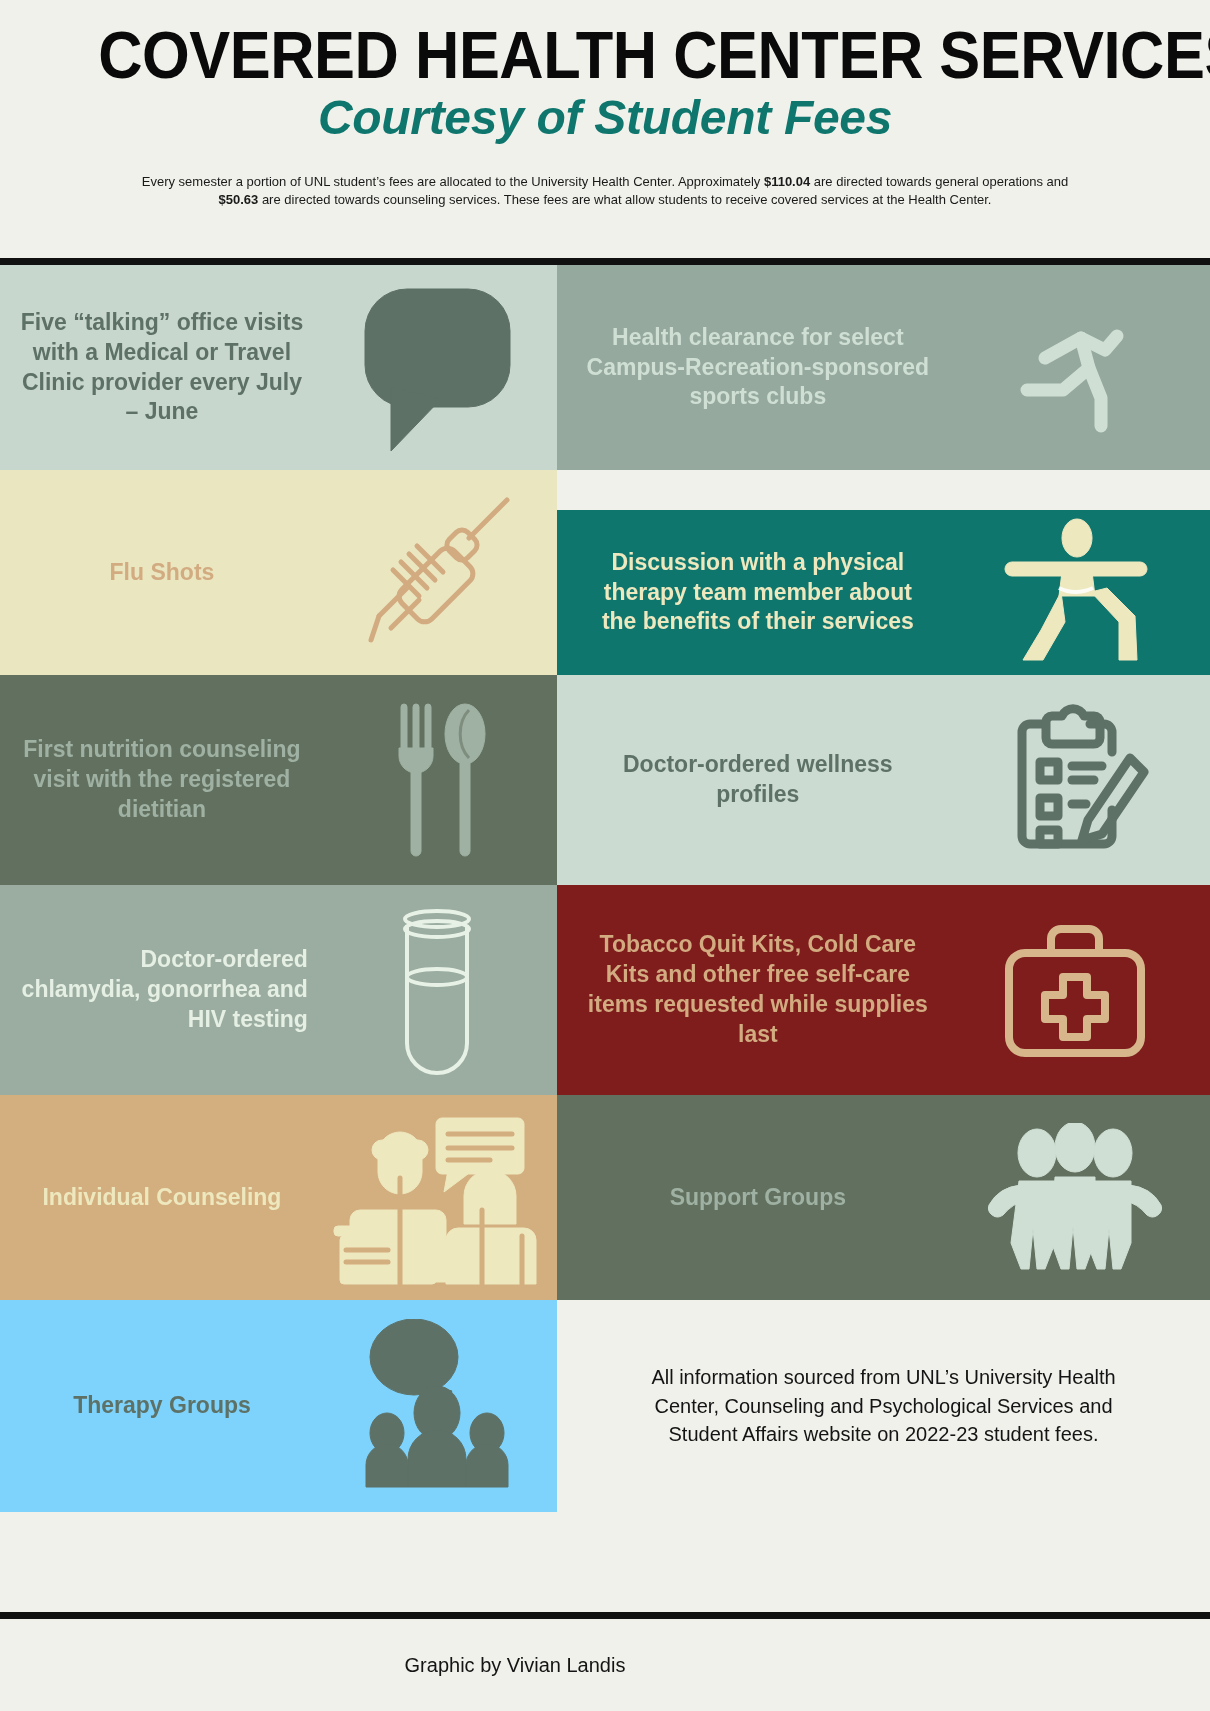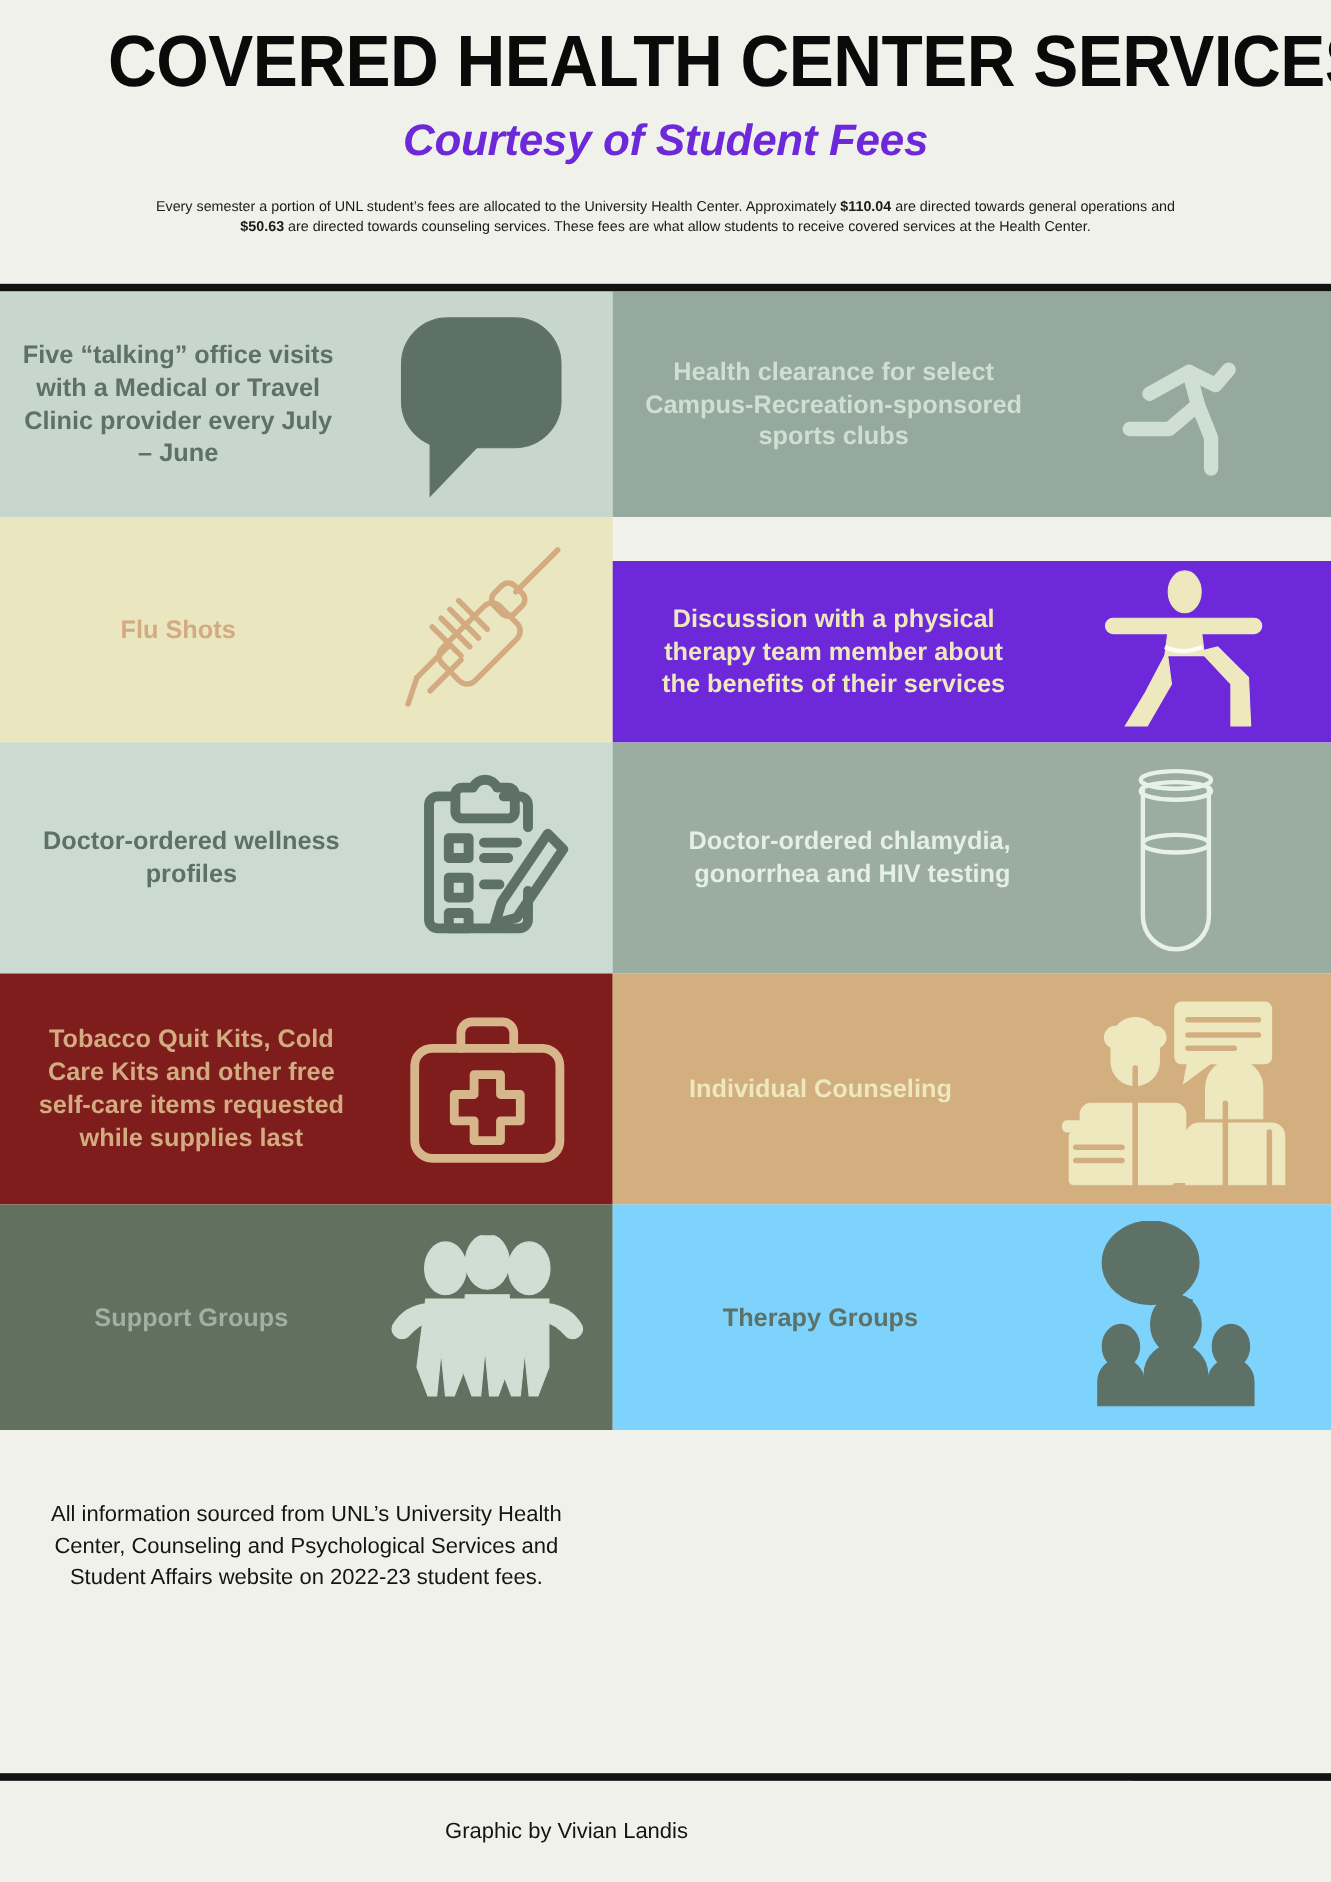--- a/index.html
+++ b/index.html
@@ -27,25 +27,25 @@
     font-size: 66px;
     line-height: 1.03;
     font-weight: 700;
     letter-spacing: -0.5px;
     color: #0a0a0a;
     transform: scaleX(0.93);
     transform-origin: center;
     white-space: nowrap;
   }
   #sub-title {
-    font-size: 40px;
+    font-size: 48px;
     font-weight: 700;
     font-style: italic;
-    color: #6d28d9;
-    margin-top: 16px;
+    color: #0f766e;
+    margin-top: 0;
     letter-spacing: -0.3px;
   }
   #intro {
     margin: 28px auto 0 auto;
     max-width: 930px;
     font-size: 13px;
     line-height: 1.35;
     color: #1a1a1a;
     text-align: center;
   }
@@ -184,36 +184,53 @@
             <line x1="44" y1="72" x2="70" y2="98"></line>
             <line x1="36" y1="80" x2="62" y2="106"></line>
             <line x1="22" y1="126" x2="50" y2="98"></line>
             <line x1="22" y1="126" x2="14" y2="150"></line>
             <line x1="34" y1="138" x2="62" y2="110"></line>
           </g>
         </svg>
       </div>
     </div>
 
-    <div class="cell right" id="c3" style="background: #6d28d9; margin-top: 40px;">
+    <div class="cell right" id="c3" style="background: #0f766e; margin-top: 40px;">
       <div class="cell-text" style="color: rgb(238, 232, 191);">Discussion with a physical therapy team member about the benefits of their services</div>
       <div class="cell-icon">
         <svg width="160" height="150" viewBox="0 0 160 150" aria-hidden="true">
           <g class="ic3" fill="#eee8bf" stroke="#eee8bf">
             <ellipse cx="82" cy="20" rx="15" ry="19"></ellipse>
             <rect x="10" y="44" width="142" height="14" rx="7"></rect>
             <path d="M68 46 L96 46 L100 78 L64 78 Z"></path>
             <path d="M66 74 L46 112 L28 142 L48 142 L70 104 Z"></path>
             <path d="M96 74 L124 104 L124 142 L142 142 L140 98 L112 70 Z"></path>
           </g>
           <path d="M64 70 q16 8 34 0" fill="none" stroke="#fff" stroke-width="4" opacity="0.85"></path>
         </svg>
       </div>
     </div>
 
+    <div class="cell left" id="c4" style="background: rgb(98, 112, 95);">
+      <div class="cell-text" style="color: rgb(159, 177, 163);">First nutrition counseling visit with the registered dietitian</div>
+      <div class="cell-icon">
+        <svg width="120" height="160" viewBox="0 0 120 160" aria-hidden="true">
+          <g class="ic4" fill="#9fb1a3" stroke="#9fb1a3">
+            <rect x="24" y="4" width="6" height="50" rx="3"></rect>
+            <rect x="36" y="4" width="6" height="50" rx="3"></rect>
+            <rect x="48" y="4" width="6" height="50" rx="3"></rect>
+            <path d="M22 48 h34 v8 a17 17 0 0 1 -34 0 z"></path>
+            <rect x="34" y="54" width="10" height="102" rx="5"></rect>
+            <ellipse cx="88" cy="34" rx="20" ry="30"></ellipse>
+            <rect x="83" y="58" width="10" height="98" rx="5"></rect>
+          </g>
+          <path d="M92 10 a22 30 0 0 0 0 48" fill="none" stroke="#62705f" stroke-width="3" opacity="0.55"></path>
+        </svg>
+      </div>
+    </div>
 
     <div class="cell right" id="c5" style="background: rgb(203, 219, 210);">
       <div class="cell-text" style="color: rgb(93, 113, 103);">Doctor-ordered wellness profiles</div>
       <div class="cell-icon">
         <svg width="155" height="160" viewBox="0 0 155 160" aria-hidden="true">
           <g class="ic5" fill="none" stroke-width="9" stroke-linecap="round" stroke-linejoin="round" stroke="#5d7167">
             <path d="M46 24 H32 a8 8 0 0 0 -8 8 V136 a8 8 0 0 0 8 8 H106 a8 8 0 0 0 8 -8 V110"></path>
             <path d="M114 52 V32 a8 8 0 0 0 -8 -8 H92"></path>
             <path d="M54 16 h10 a12 12 0 0 1 22 0 h10 a6 6 0 0 1 6 6 v16 a6 6 0 0 1 -6 6 H54 a6 6 0 0 1 -6 -6 V22 a6 6 0 0 1 6 -6 z"></path>
             <rect x="42" y="62" width="18" height="18"></rect>

